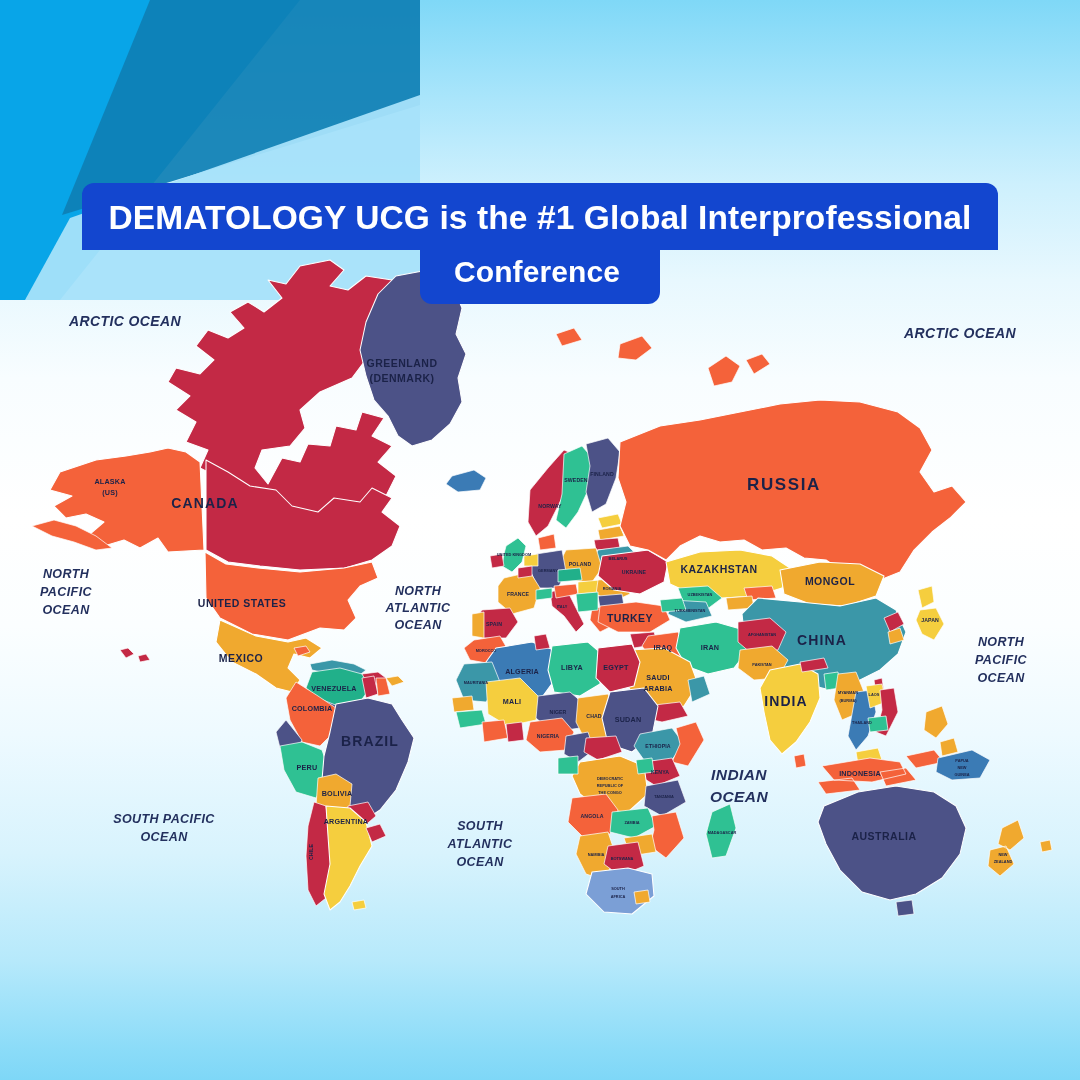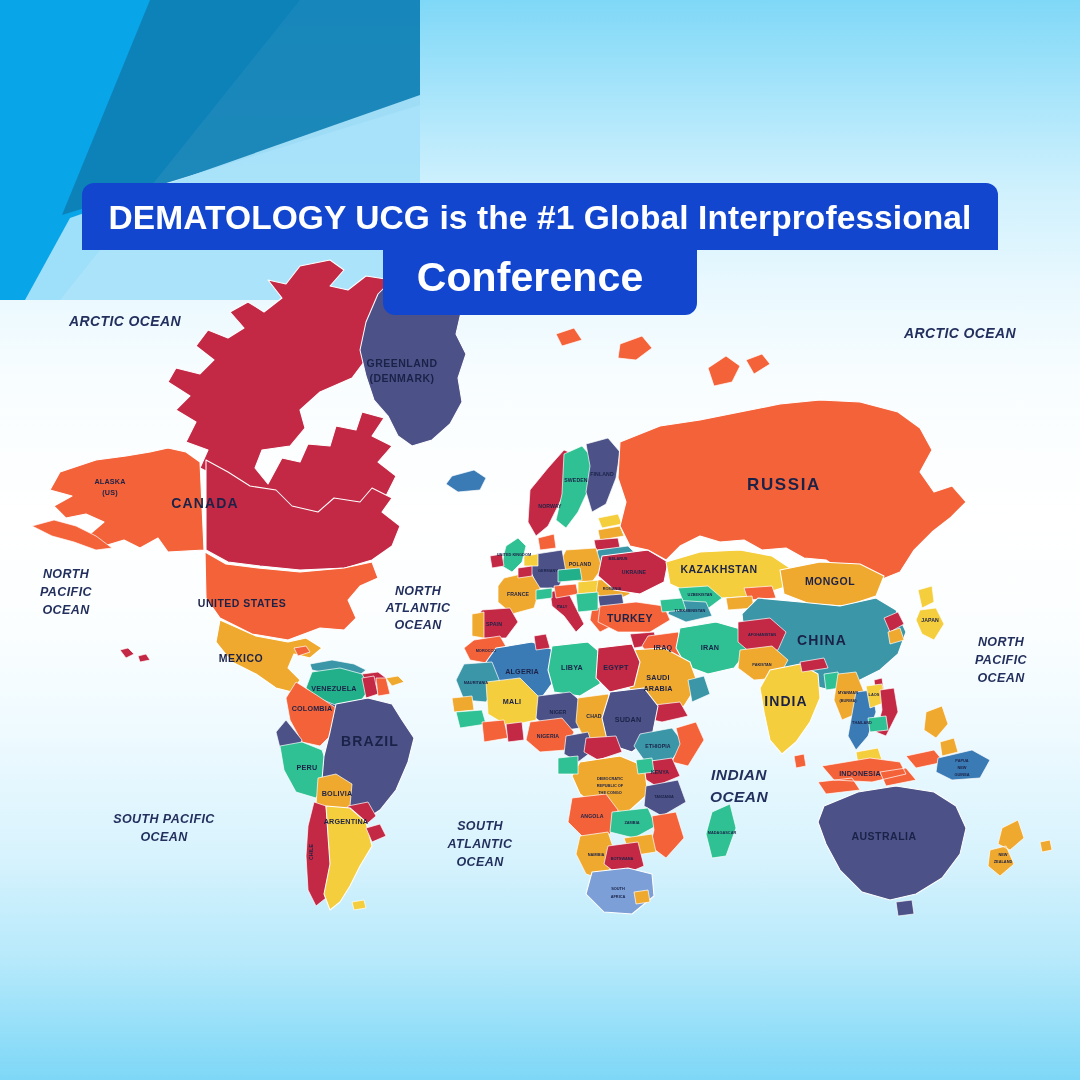--- a/index.html
+++ b/index.html
@@ -34,22 +34,22 @@
     display:block;text-align:center;
     line-height:1.05;
   }
   .title-line.l1{
     font-size:33.5px;
     padding:17px 26px 15px 26px;
     border-radius:12px;
     border-bottom-left-radius:0;border-bottom-right-radius:0;
   }
   .title-line.l2{
-    font-size:41px;
-    padding:6px 54px 16px 34px;
+    font-size:30px;
+    padding:6px 40px 16px 34px;
     border-radius:12px;
     border-top-left-radius:0;border-top-right-radius:0;
   }
 
   
   .map-stage{position:absolute;top:250px;left:0;width:920px;height:680px;z-index:3;}
   .map-stage svg{display:block;width:1080px;height:680px;}
 
   .ocean-label{
     fill:#23305e;

